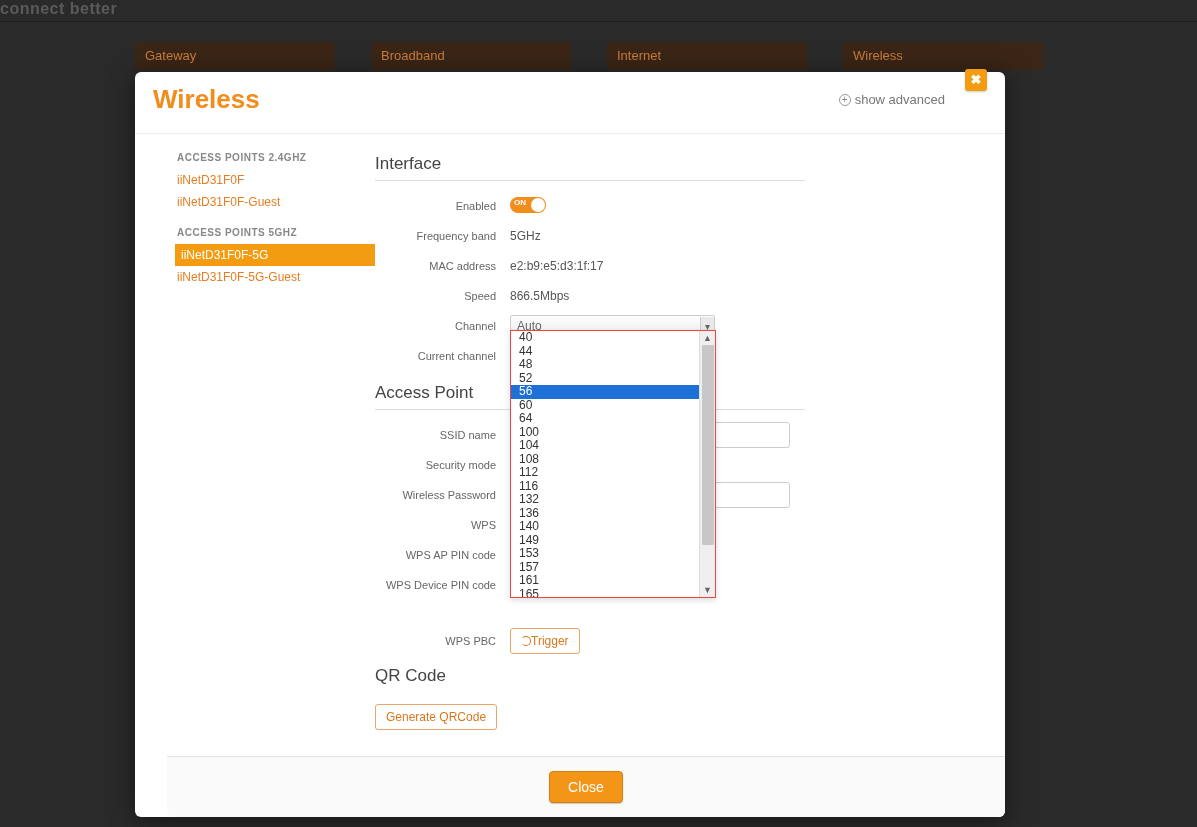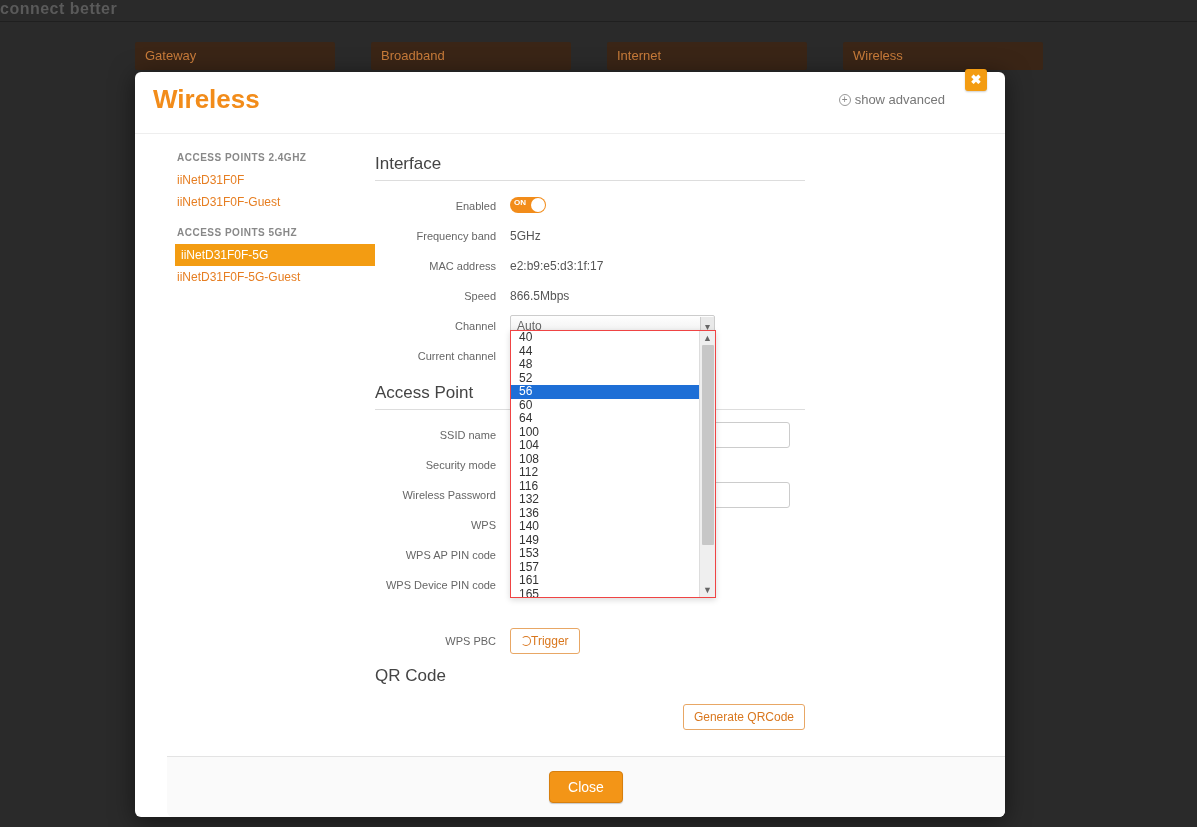--- a/index.html
+++ b/index.html
@@ -296,21 +296,21 @@
     background: #f39517;
     color: #fff;
     border: 1px solid #d77f0e;
     border-radius: 4px;
     padding: 7px 18px;
     font-size: 14px;
     cursor: pointer;
     box-shadow: 0 1px 1px rgba(0,0,0,0.2);
   }
   .qr-wrap{
-    text-align:right;
+    text-align:left;
     margin: 10px 0 6px 0;
     width:430px;
   }
 </style>
 </head>
 <body>
 
 <div class="page-wrap">
   <div class="brand-bar">connect better</div>
 

